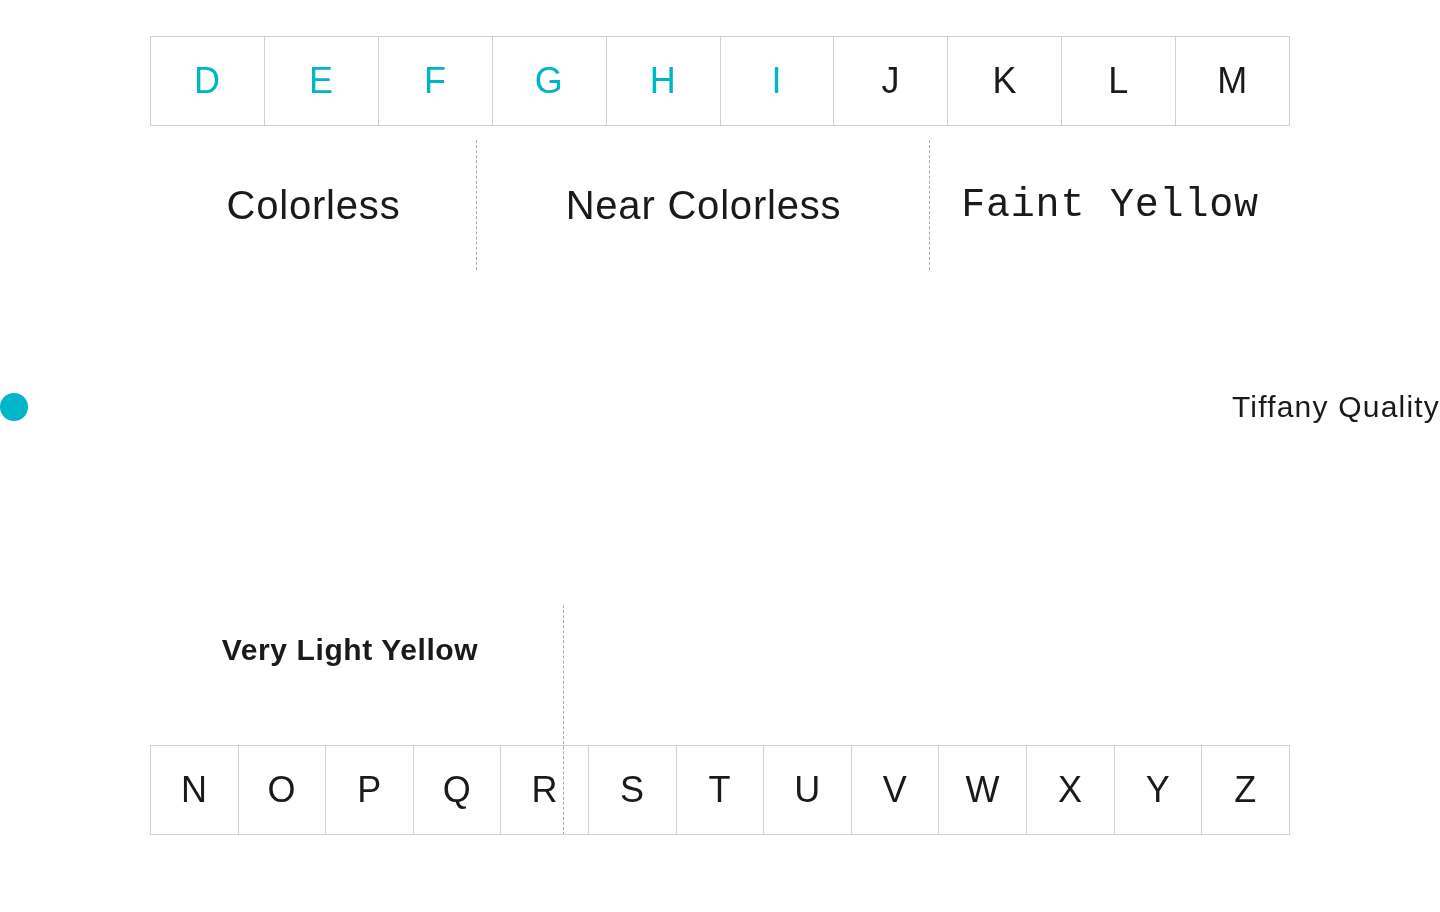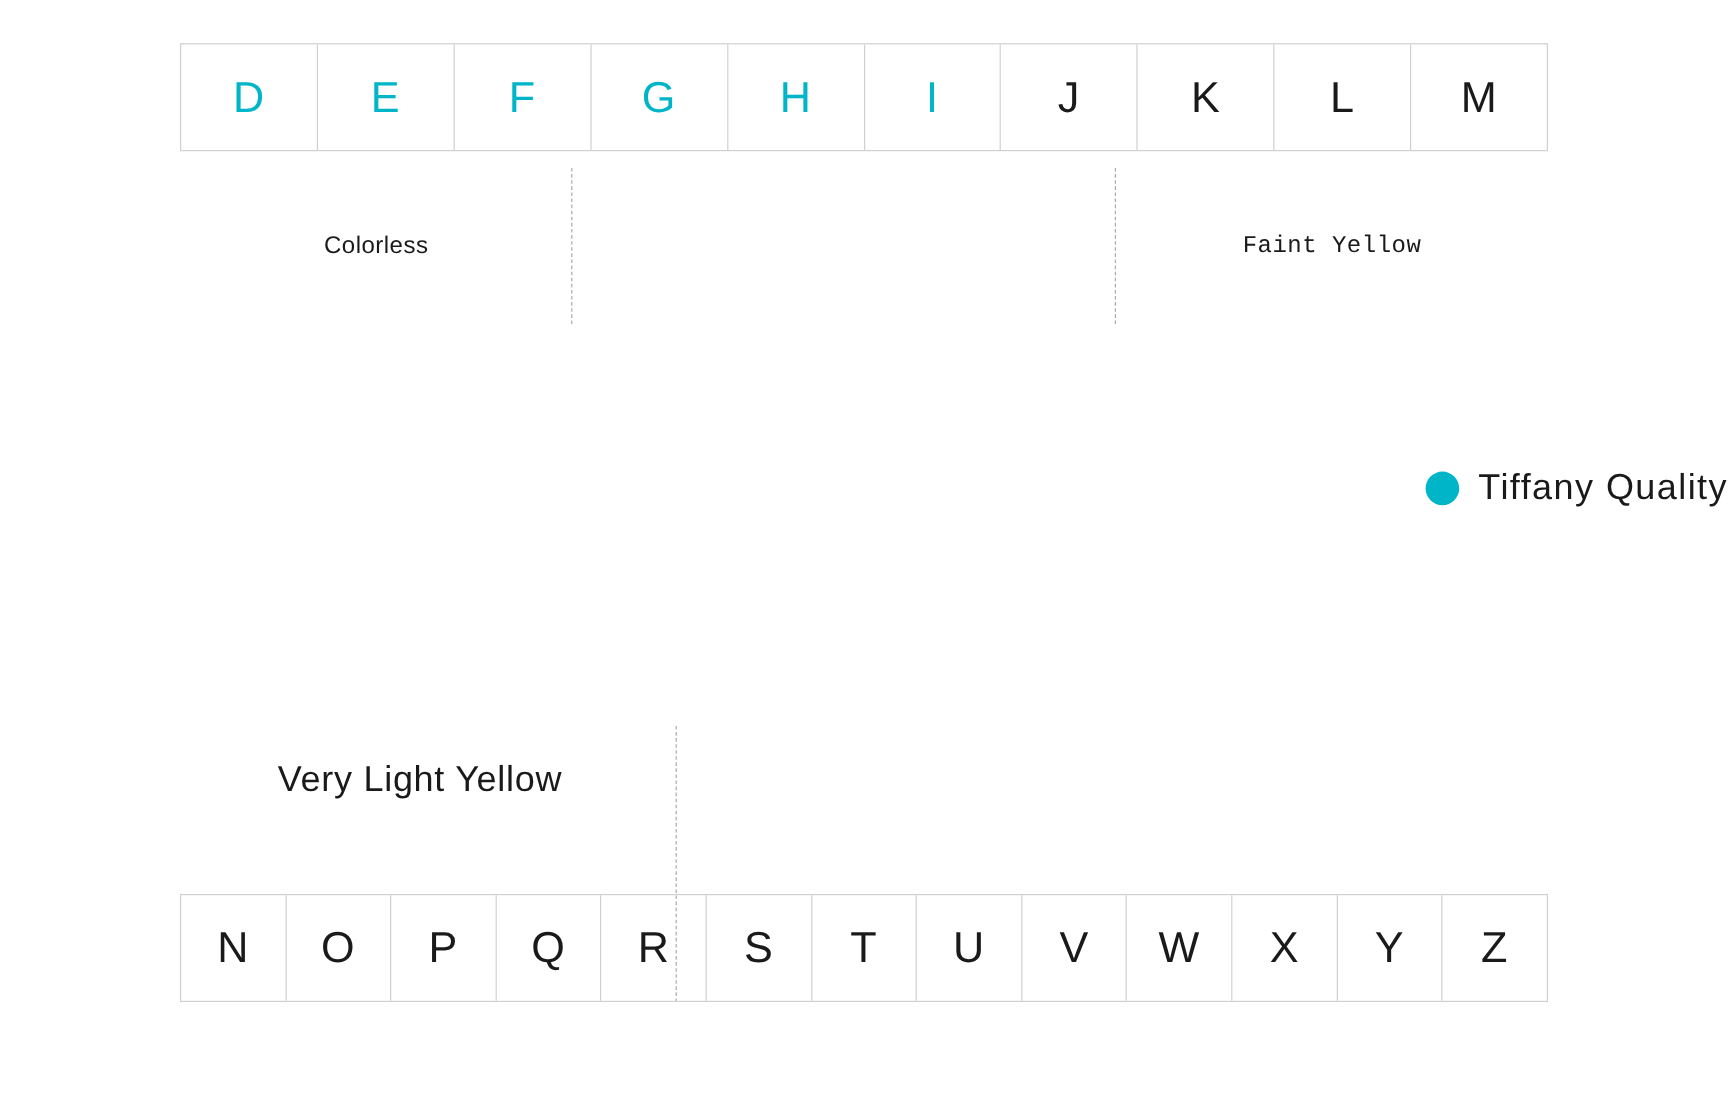--- a/index.html
+++ b/index.html
@@ -61,21 +61,21 @@
       left: 150px;
       right: 150px;
       display: flex;
       height: 130px;
     }
 
     .category-section {
       display: flex;
       align-items: center;
       justify-content: center;
-      font-size: 20px;
+      font-size: 40px;
       font-weight: 300;
       color: #1a1a1a;
       letter-spacing: 0.02em;
       position: relative;
     }
 
     .category-section.colorless {
       width: 327px;
     }
 
@@ -98,21 +98,21 @@
     }
 
     
     .legend-area {
       position: absolute;
       top: 390px;
       left: 0;
       right: 0;
       display: flex;
       align-items: center;
-      justify-content: flex-end;
+      justify-content: space-between;
       gap: 16px;
     }
 
     .legend-dot {
       width: 28px;
       height: 28px;
       border-radius: 50%;
       background: #00b5c8;
       flex-shrink: 0;
     }
@@ -132,21 +132,21 @@
       right: 150px;
       display: flex;
       height: 80px;
     }
 
     .bottom-category-section {
       display: flex;
       align-items: center;
       justify-content: center;
       font-size: 30px;
-      font-weight: 400;
+      font-weight: 700;
       color: #1a1a1a;
       letter-spacing: 0.02em;
       position: relative;
     }
 
     .bottom-category-section.very-light {
       width: 400px;
     }
 
     .bottom-category-section.light-yellow {
@@ -207,20 +207,21 @@
       <div class="grade-cell">L</div>
       <div class="grade-cell">M</div>
     </div>
 
   <div class="top-categories">
     <div class="category-section colorless">
       <span>Colorless</span>
       <div class="category-divider"></div>
     </div>
     <div class="category-section near-colorless">
+      <span>Near Colorless</span>
       <div class="category-divider"></div>
     </div>
     <div class="category-section faint-yellow">
       <span>Faint Yellow</span>
     </div>
   </div>
 
   <div class="legend-area">
     <div class="legend-dot"></div>
     <span class="legend-label">Tiffany Quality</span>

